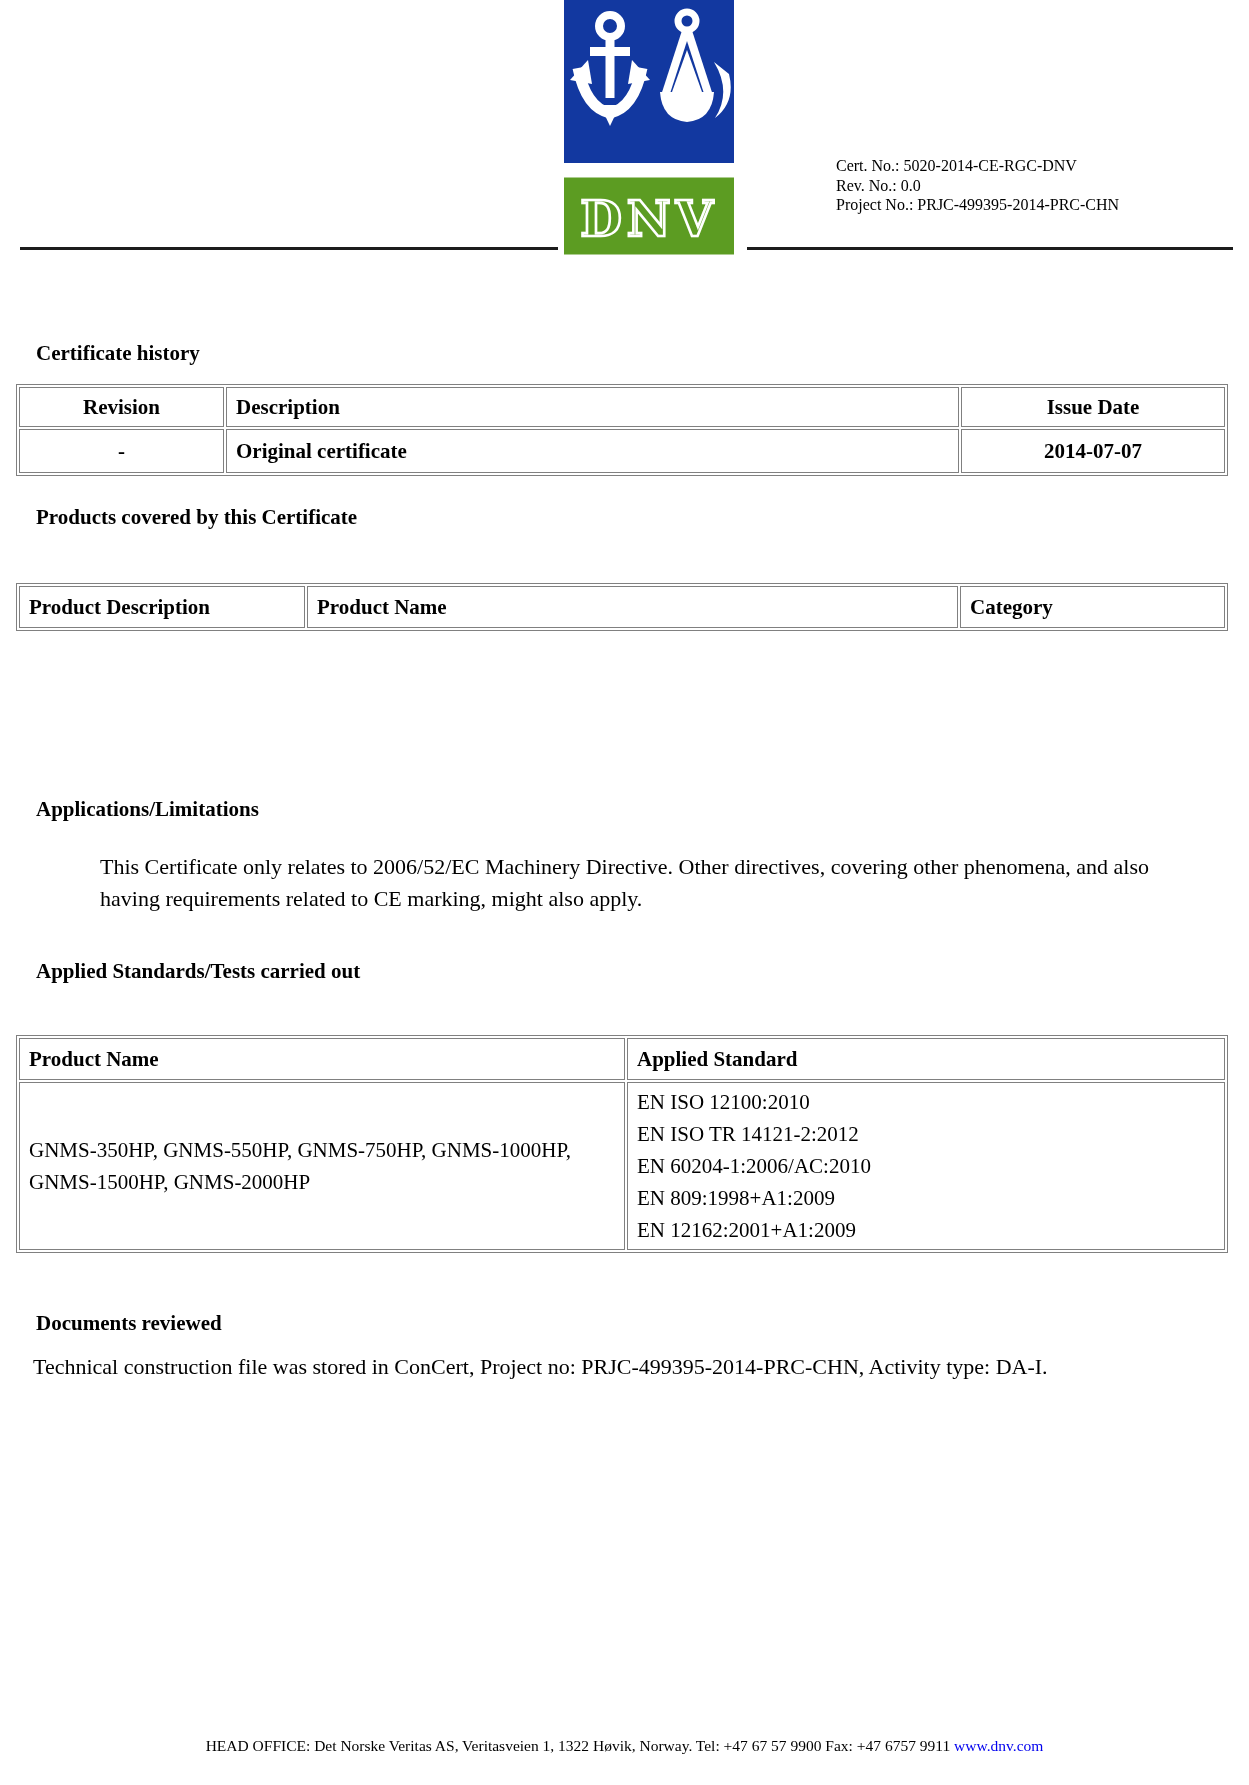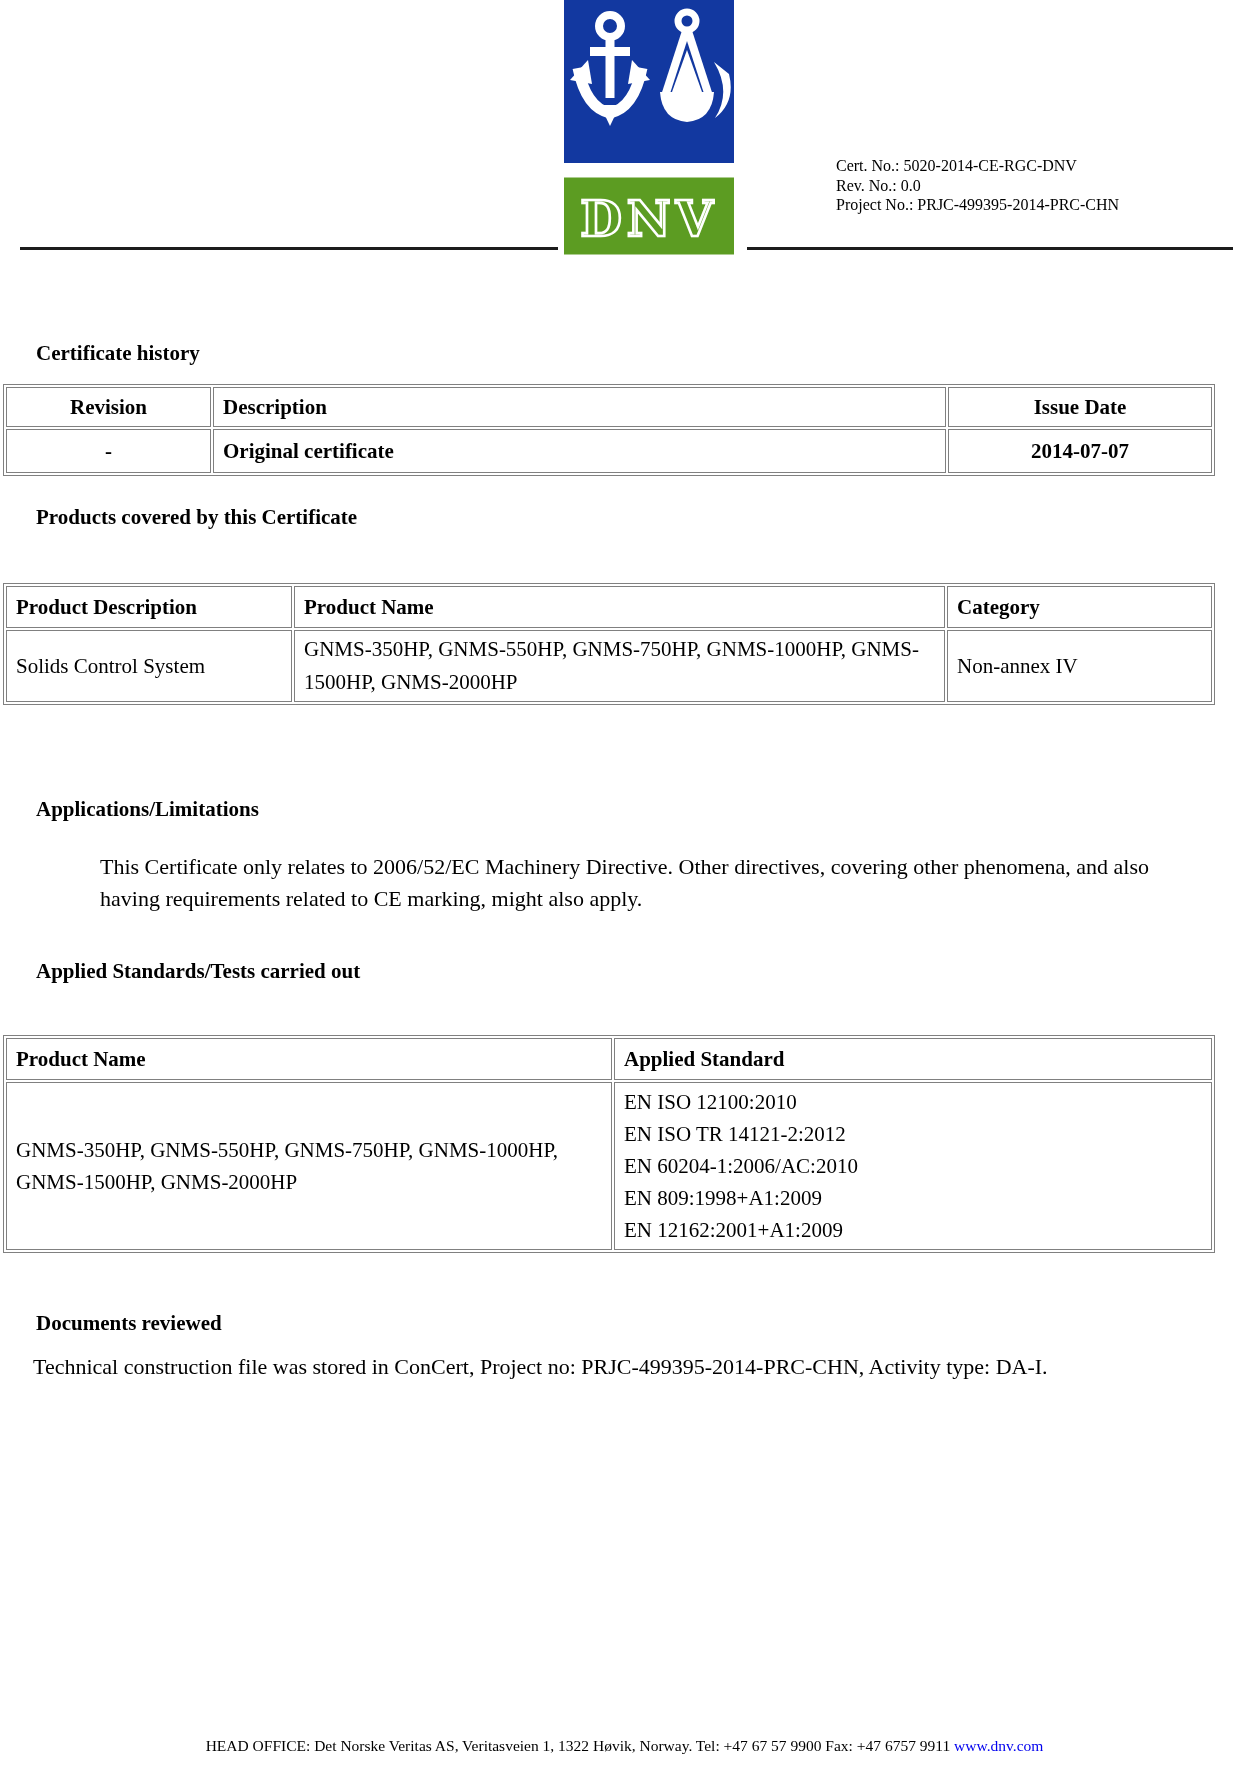--- a/index.html
+++ b/index.html
@@ -33,21 +33,21 @@
     position: absolute; left: 36px;
     font-size: 21px; font-weight: bold; white-space: nowrap;
   }
   .para {
     position: absolute;
     font-size: 22px; line-height: 32px;
   }
 
   
   table.doc {
-    position: absolute; left: 3px;
+    position: absolute; left: 16px;
     width: 1212px;
     table-layout: fixed;
     border-collapse: separate;
     border-spacing: 2px;
     border: 1px solid #808080;
     background: #fff;
   }
   table.doc th, table.doc td {
     border: 1px solid #808080;
     padding: 2px 9px;
@@ -148,25 +148,20 @@
         <col style="width:286px">
         <col style="width:651px">
         <col>
       </colgroup>
     <tbody>
         <tr class="prod-h">
       <th>Product Description</th>
       <th>Product Name</th>
       <th>Category</th>
     </tr>
-    <tr class="prod-r">
-      <td>Solids Control System</td>
-      <td>GNMS-350HP, GNMS-550HP, GNMS-750HP, GNMS-1000HP, GNMS-1500HP, GNMS-2000HP</td>
-      <td>Non-annex IV</td>
-    </tr>
   </tbody>
     </table>
 
   <div class="sec-title" style="top:797px">Applications/Limitations</div>
   <div class="para" style="left:100px; top:851px; width:1090px">This Certificate only relates to 2006/52/EC Machinery Directive. Other directives, covering other phenomena, and also having requirements related to CE marking, might also apply.</div>
 
   <div class="sec-title" style="top:959px">Applied Standards/Tests carried out</div>
 
   <table class="doc" style="top:1035px">
     <colgroup>

